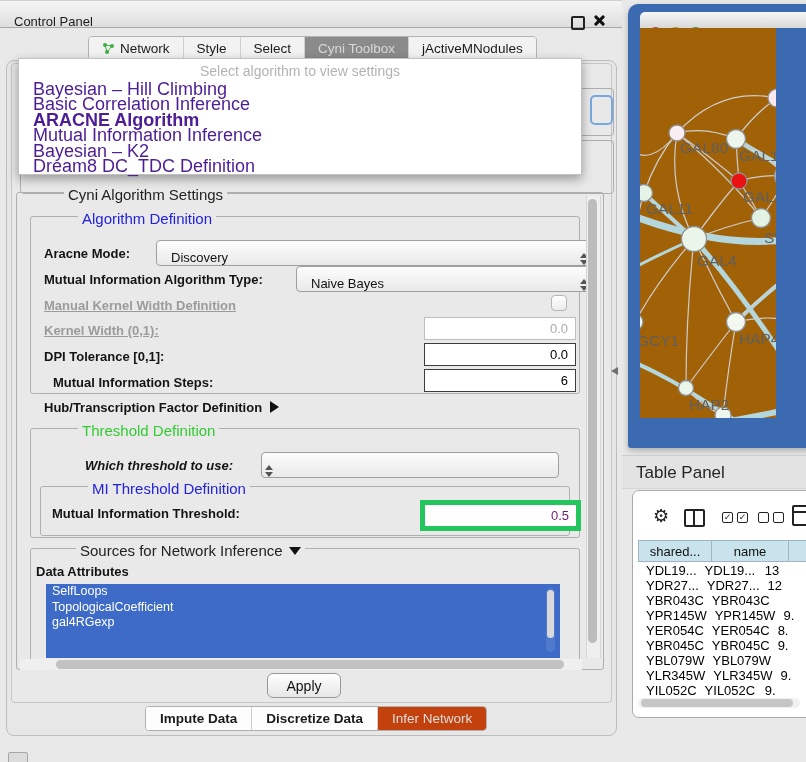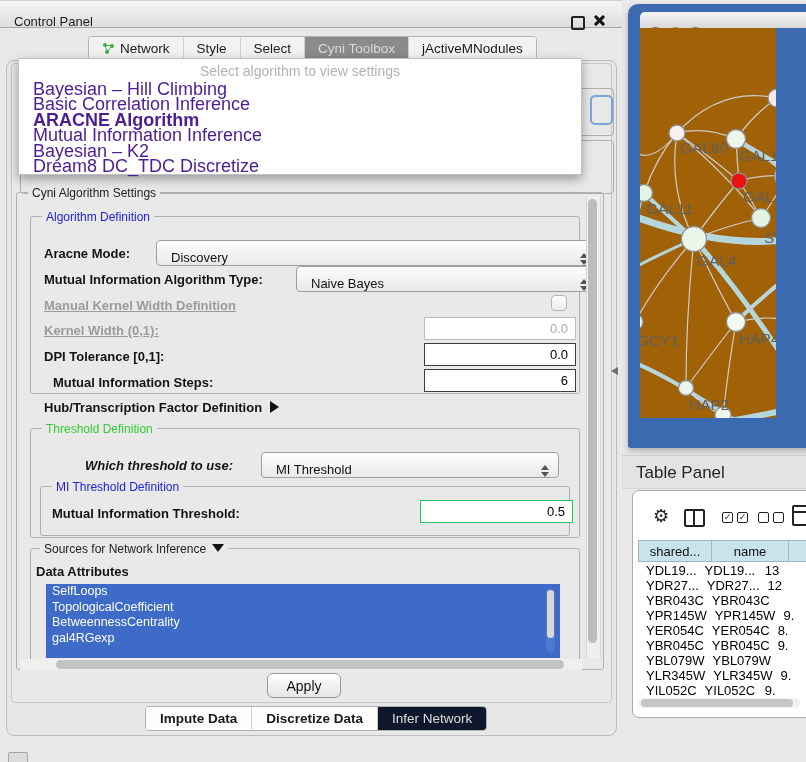--- a/index.html
+++ b/index.html
@@ -24,21 +24,21 @@
   .tab-ico{margin-right:5px;display:inline-flex;}
   
   #cp-outer{left:6px;top:60px;width:609px;height:674px;border:1px solid #bdbdbd;border-radius:8px;background:#e7e7e7;}
   #cp-inner{left:11px;top:63px;width:599px;height:638px;border:1px solid #c6c6c6;border-radius:4px;background:#e9e9e9;}
   
   #bg-group1{left:20px;top:88px;width:592px;height:46px;border:1px solid #aeaeae;border-radius:4px;}
   #bg-group2{left:20px;top:140px;width:592px;height:52px;border:1px solid #aeaeae;border-radius:4px;}
   #blue-stub{left:590px;top:95px;width:19px;height:26px;border:2px solid #77a7de;border-radius:5px;background:#e8e8e8;}
   
   .group{border:1px solid #b0b0b0;border-radius:3px;}
-  .legend{position:absolute;font-size:12px;background:#e9e9e9;padding:0 4px;white-space:nowrap;}
+  .legend{position:absolute;font-size:15px;background:#e9e9e9;padding:0 4px;white-space:nowrap;margin-left:36px;}
   .legend.blue{color:#2222dd;} .legend.green{color:#33cc33;} .legend.dark{color:#222;}
   #settings-group{left:16px;top:192px;width:586px;height:476px;}
   #settings-legend{left:28px;top:186px;}
   #alg-group{left:30px;top:216px;width:548px;height:176px;}
   #alg-legend{left:42px;top:210px;}
   #thr-group{left:30px;top:428px;width:548px;height:108px;}
   #thr-legend{left:42px;top:422px;}
   #mithr-group{left:40px;top:486px;width:528px;height:48px;}
   #mithr-legend{left:52px;top:480px;}
   #src-group{left:30px;top:548px;width:548px;height:114px;}
@@ -48,41 +48,41 @@
   .flabel.gray{color:#9b9b9b;text-decoration:underline;}
   .combo{border:1px solid #9f9f9f;border-radius:4px;background:linear-gradient(#fdfdfd,#e9e9e9);
     display:flex;align-items:flex-end;font-size:13px;color:#111;margin-left:24px;}
   .combo .cval{padding-left:14px;flex:1;}
   .spin{width:14px;margin-right:6px;display:flex;flex-direction:column;align-items:center;gap:2px;}
   .spin i{width:0;height:0;border-left:4px solid transparent;border-right:4px solid transparent;}
   .spin .up{border-bottom:5px solid #555;} .spin .dn{border-top:5px solid #555;}
   .tfield{background:#fff;font-size:13px;text-align:right;padding-right:7px;display:flex;align-items:center;justify-content:flex-end;}
   .tfield.dis{border:1px solid #bdbdbd;color:#aaapx;color:#aaa;}
   .tfield.dark{border:1.5px solid #3c3c3c;color:#000;}
-  .tfield.norm{border:1px solid #22c55e;color:#000000;}
+  .tfield.norm{border:5px solid #22c55e;color:#701a75;}
   #chk-manual{left:551px;top:295px;width:14px;height:14px;border:1px solid #b5b5b5;border-radius:4px;background:linear-gradient(#fefefe,#ececec);}
   .tri-right{display:inline-block;width:0;height:0;border-top:6px solid transparent;border-bottom:6px solid transparent;border-left:9px solid #111;margin-left:8px;vertical-align:-1px;}
   .tri-down{display:inline-block;width:0;height:0;border-left:6px solid transparent;border-right:6px solid transparent;border-top:8px solid #111;margin-left:6px;vertical-align:1px;}
   
   #attr-list{left:46px;top:584px;width:514px;height:74px;overflow:hidden;background:#3d6bc7;}
   .attr-item{height:15.5px;line-height:15.5px;color:#fff;font-size:12.5px;padding-left:6px;background:#3d6bc7;}
   #list-scroll{left:546px;top:588px;width:9px;height:64px;border-radius:5px;background:#4f79cd;}
   #list-thumb{left:547px;top:590px;width:7px;height:48px;border-radius:4px;background:#d9d9d9;}
   
   #vscroll{left:586px;top:196px;width:13px;height:462px;background:#efefef;border-left:1px solid #d6d6d6;border-right:1px solid #d6d6d6;}
   #vthumb{left:588px;top:199px;width:9px;height:444px;background:#bcbcbc;border-radius:5px;}
   #hscroll{left:20px;top:659px;width:562px;height:11px;background:#efefef;}
   #hthumb{left:56px;top:660px;width:508px;height:9px;background:#c2c2c2;border-radius:5px;}
   
   #apply-btn{left:267px;top:673px;width:72px;height:23px;border:1px solid #979797;border-radius:6px;
     background:linear-gradient(#ffffff,#e6e6e6);font-size:14px;color:#111;display:flex;align-items:center;justify-content:center;}
   #bottom-tabbar{left:145px;top:706px;height:23px;display:flex;border:1px solid #b0b0b0;border-radius:4px;background:#fdfdfd;overflow:hidden;}
   .b-tab{display:flex;align-items:center;padding:0 14px;font-size:13.5px;font-weight:bold;color:#1a1a1a;border-right:1px solid #cfcfcf;background:#fdfdfd;}
   .b-tab:last-child{border-right:none;}
-  .b-tab.sel{background:#0f172a;color:#dedede;font-weight:normal;}
+  .b-tab.sel{background:#c2410c;color:#dedede;font-weight:normal;}
   
   #popup{left:18px;top:58px;width:562px;height:115px;background:#fff;border:1px solid #c2c2c2;
     box-shadow:0 4px 10px rgba(0,0,0,0.35);z-index:40;}
   #popup-prompt{left:0;top:4px;width:100%;text-align:center;font-size:14px;color:#b3b3b3;}
   #popup-list{left:6px;top:23px;right:6px;}
   .popup-opt{font-size:18px;color:#4c1d95;height:15.4px;line-height:15.4px;white-space:nowrap;margin-left:8px;}
   .popup-opt.bold{font-weight:bold;}
   
   #net-frame{left:628px;top:4px;width:190px;height:444px;background:#3c6ab0;border-radius:10px 0 0 3px;
     box-shadow:0 3px 6px rgba(0,0,0,0.25);}
@@ -196,42 +196,40 @@
 
   <span class="abs flabel" style="left:44px;top:400px;">
     <span>Hub/Transcription Factor Definition</span><span class="tri-right"></span>
   </span>
 
   <div class="abs group" id="thr-group"></div>
   <span class="abs legend green" id="thr-legend">Threshold Definition</span>
 
   <span class="abs flabel" style="left:85px;top:458px;font-style:italic;">Which threshold to use:</span>
   <div class="abs combo" style="left:237px;top:452px;width:296px;height:24px;">
-    <span class="cval">MI Threshold</span>
     <span class="spin">
         <i class="up"></i>
         <i class="dn"></i>
       </span>
   </div>
 
   <div class="abs group" id="mithr-group"></div>
   <span class="abs legend blue" id="mithr-legend">MI Threshold Definition</span>
 
   <span class="abs flabel" style="left:52px;top:506px;">Mutual Information Threshold:</span>
   <div class="abs tfield norm" style="left:420px;top:500px;width:144px;height:21px;">0.5</div>
 
   <div class="abs group" id="src-group"></div>
   <span class="abs legend dark" id="src-legend">
     <span>Sources for Network Inference</span><span class="tri-down"></span>
   </span>
   <span class="abs flabel" style="left:36px;top:564px;">Data Attributes</span>
   <div class="abs" id="attr-list">
       <div class="attr-item">SelfLoops</div>
       <div class="attr-item">TopologicalCoefficient</div>
-      <div class="attr-item">BetweennessCentrality</div>
       <div class="attr-item">gal4RGexp</div>
     </div>
   <div class="abs" id="list-scroll"></div>
   <div class="abs" id="list-thumb"></div>
 
   <div class="abs" id="vscroll"></div>
   <div class="abs" id="vthumb"></div>
   <div class="abs" id="hscroll"></div>
   <div class="abs" id="hthumb"></div>
 
@@ -243,21 +241,21 @@
     </div>
 
   <div class="abs" id="popup">
     <div class="abs" id="popup-prompt">Select algorithm to view settings</div>
     <div class="abs" id="popup-list">
         <div class="popup-opt">Bayesian – Hill Climbing</div>
         <div class="popup-opt">Basic Correlation Inference</div>
         <div class="popup-opt bold">ARACNE Algorithm</div>
         <div class="popup-opt">Mutual Information Inference</div>
         <div class="popup-opt">Bayesian – K2</div>
-        <div class="popup-opt">Dream8 DC_TDC Discretize</div>
+        <div class="popup-opt">Dream8 DC_TDC Definition</div>
       </div>
   </div>
 
   <div class="abs" id="net-frame"></div>
   <div class="abs" id="net-titlebar">
     <span class="light" style="left:9px;background:radial-gradient(circle at 35% 30%,#ff9d95,#ee4f44);"></span>
     <span class="light" style="left:29px;background:radial-gradient(circle at 35% 30%,#ffe08a,#f3b32f);"></span>
     <span class="light" style="left:49px;background:radial-gradient(circle at 35% 30%,#a1e88f,#3db93a);"></span>
   </div>
   <div class="abs" id="net-canvas">

